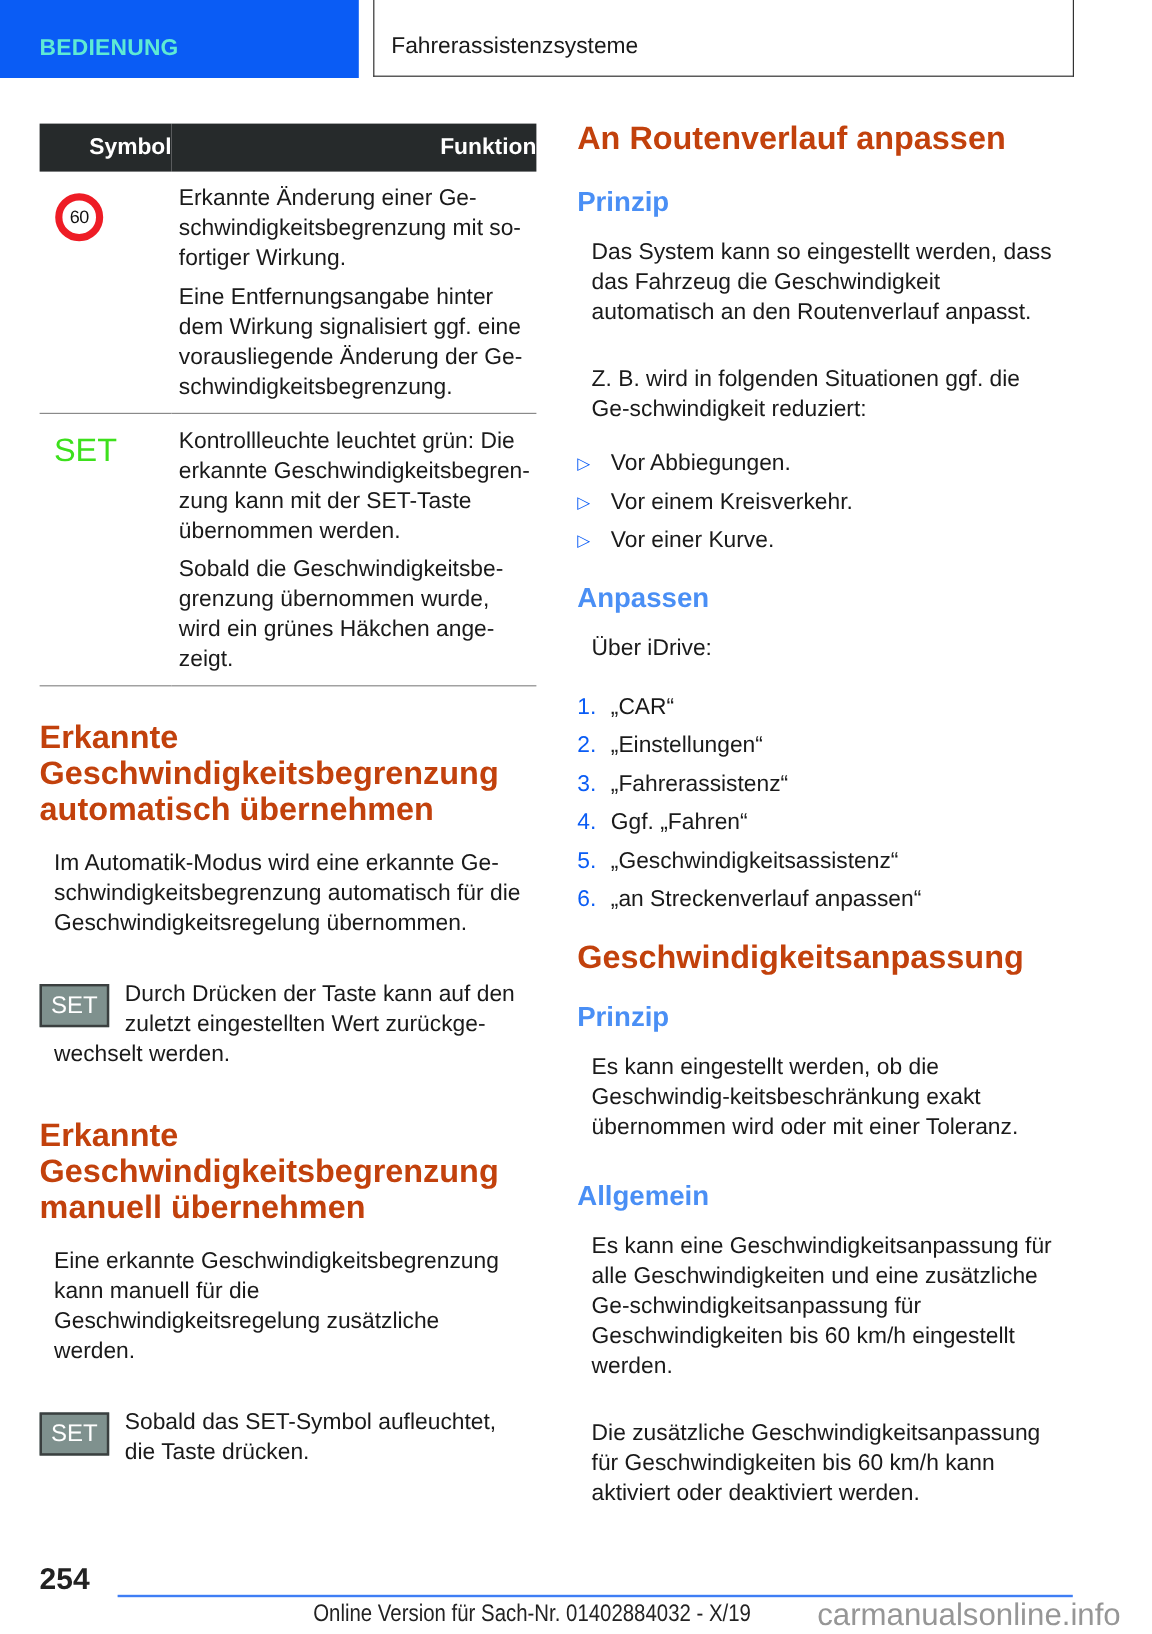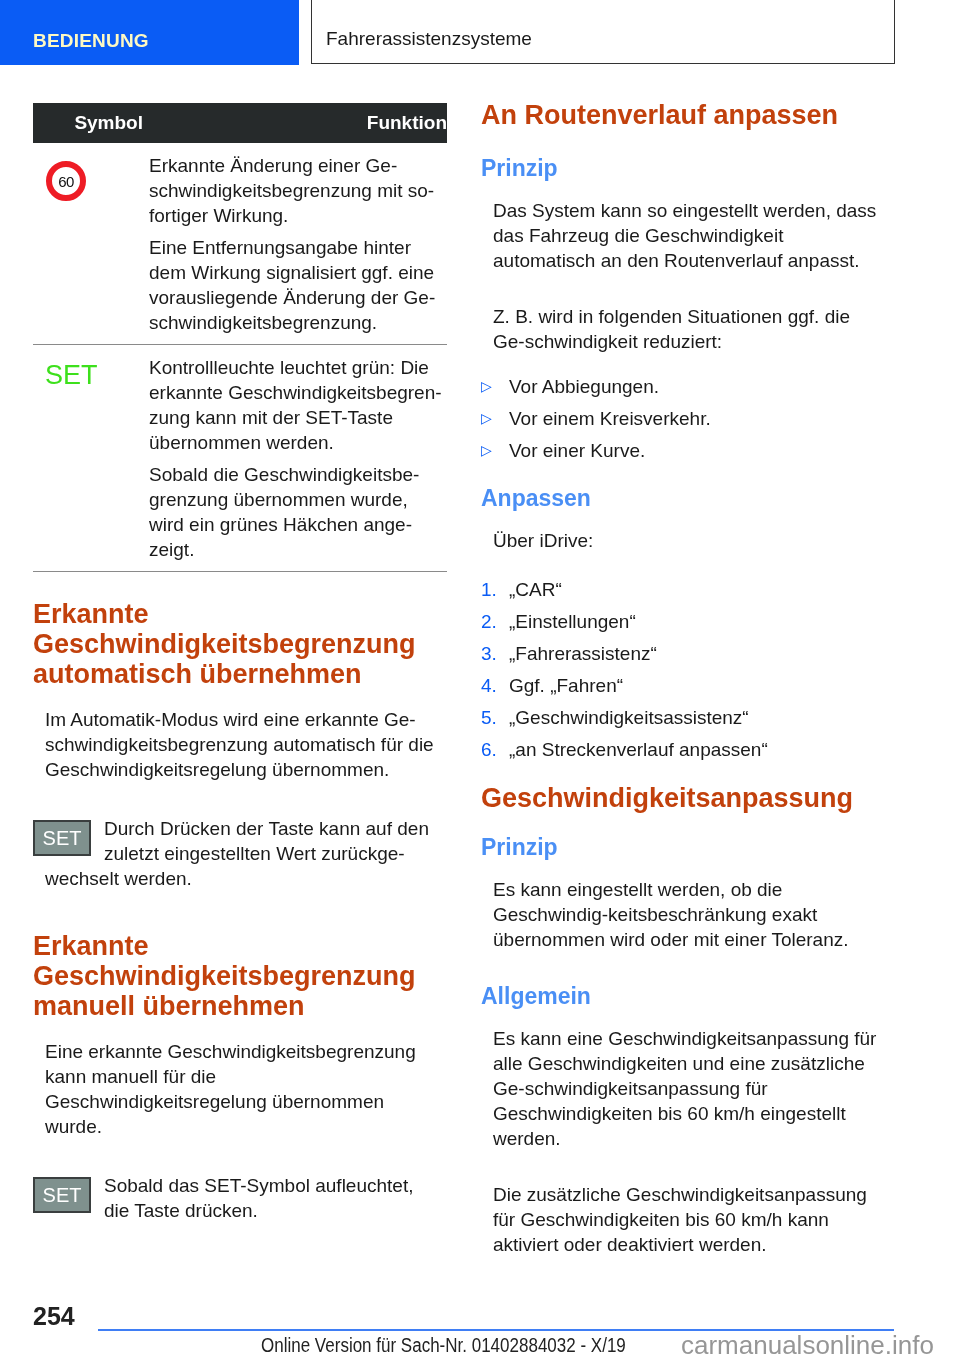--- a/index.html
+++ b/index.html
@@ -3,21 +3,21 @@
   <meta charset="utf-8">
   <style>
     html, body { margin: 0; padding: 0; }
     body {
       width: 960px; height: 1362px; position: relative; overflow: hidden;
       background: #ffffff; color: #1a1a1a;
       font-family: "Liberation Sans", "DejaVu Sans", sans-serif;
     }
     .header-section {
       position: absolute; left: 0; top: 0; width: 299px; height: 65px;
-      background: #0a5cf5; color: #fef9c3;
+      background: #0a5cf5; color: #5eead4;
       font-weight: bold; font-size: 19px;
       box-sizing: border-box; padding: 30px 0 0 33px;
       letter-spacing: 0.2px;
     }
     .header-chapter {
       position: absolute; left: 311px; top: -2px; width: 584px; height: 66px;
       border: 1.5px solid #333; border-top: none; box-sizing: border-box;
       font-size: 19px; padding: 30px 0 0 14px; color: #1a1a1a;
     }
     .col-left { position: absolute; left: 33px; top: 103px; width: 414px; }
@@ -138,21 +138,21 @@
     <div class="set-btn">
       <span>SET</span>
     </div>
     <p class="body">Durch Drücken der Taste kann auf den zuletzt eingestellten Wert zurückge-wechselt werden.</p>
     <div class="clear"></div>
   </div>
 
   <div style="height: 28px;"></div>
   <h2 class="blue">Erkannte Geschwindigkeitsbegrenzung manuell übernehmen</h2>
   <div style="height: 6px;"></div>
-  <p class="body">Eine erkannte Geschwindigkeitsbegrenzung kann manuell für die Geschwindigkeitsregelung übernommen wurde.</p>
+  <p class="body">Eine erkannte Geschwindigkeitsbegrenzung kann manuell für die Geschwindigkeitsregelung zusätzliche werden.</p>
   <div style="height: 10px;"></div>
   <div>
     <div class="set-btn">
       <span>SET</span>
     </div>
     <p class="body">Sobald das SET-Symbol aufleuchtet, die Taste drücken.</p>
     <div class="clear"></div>
   </div>
 </div>
 

